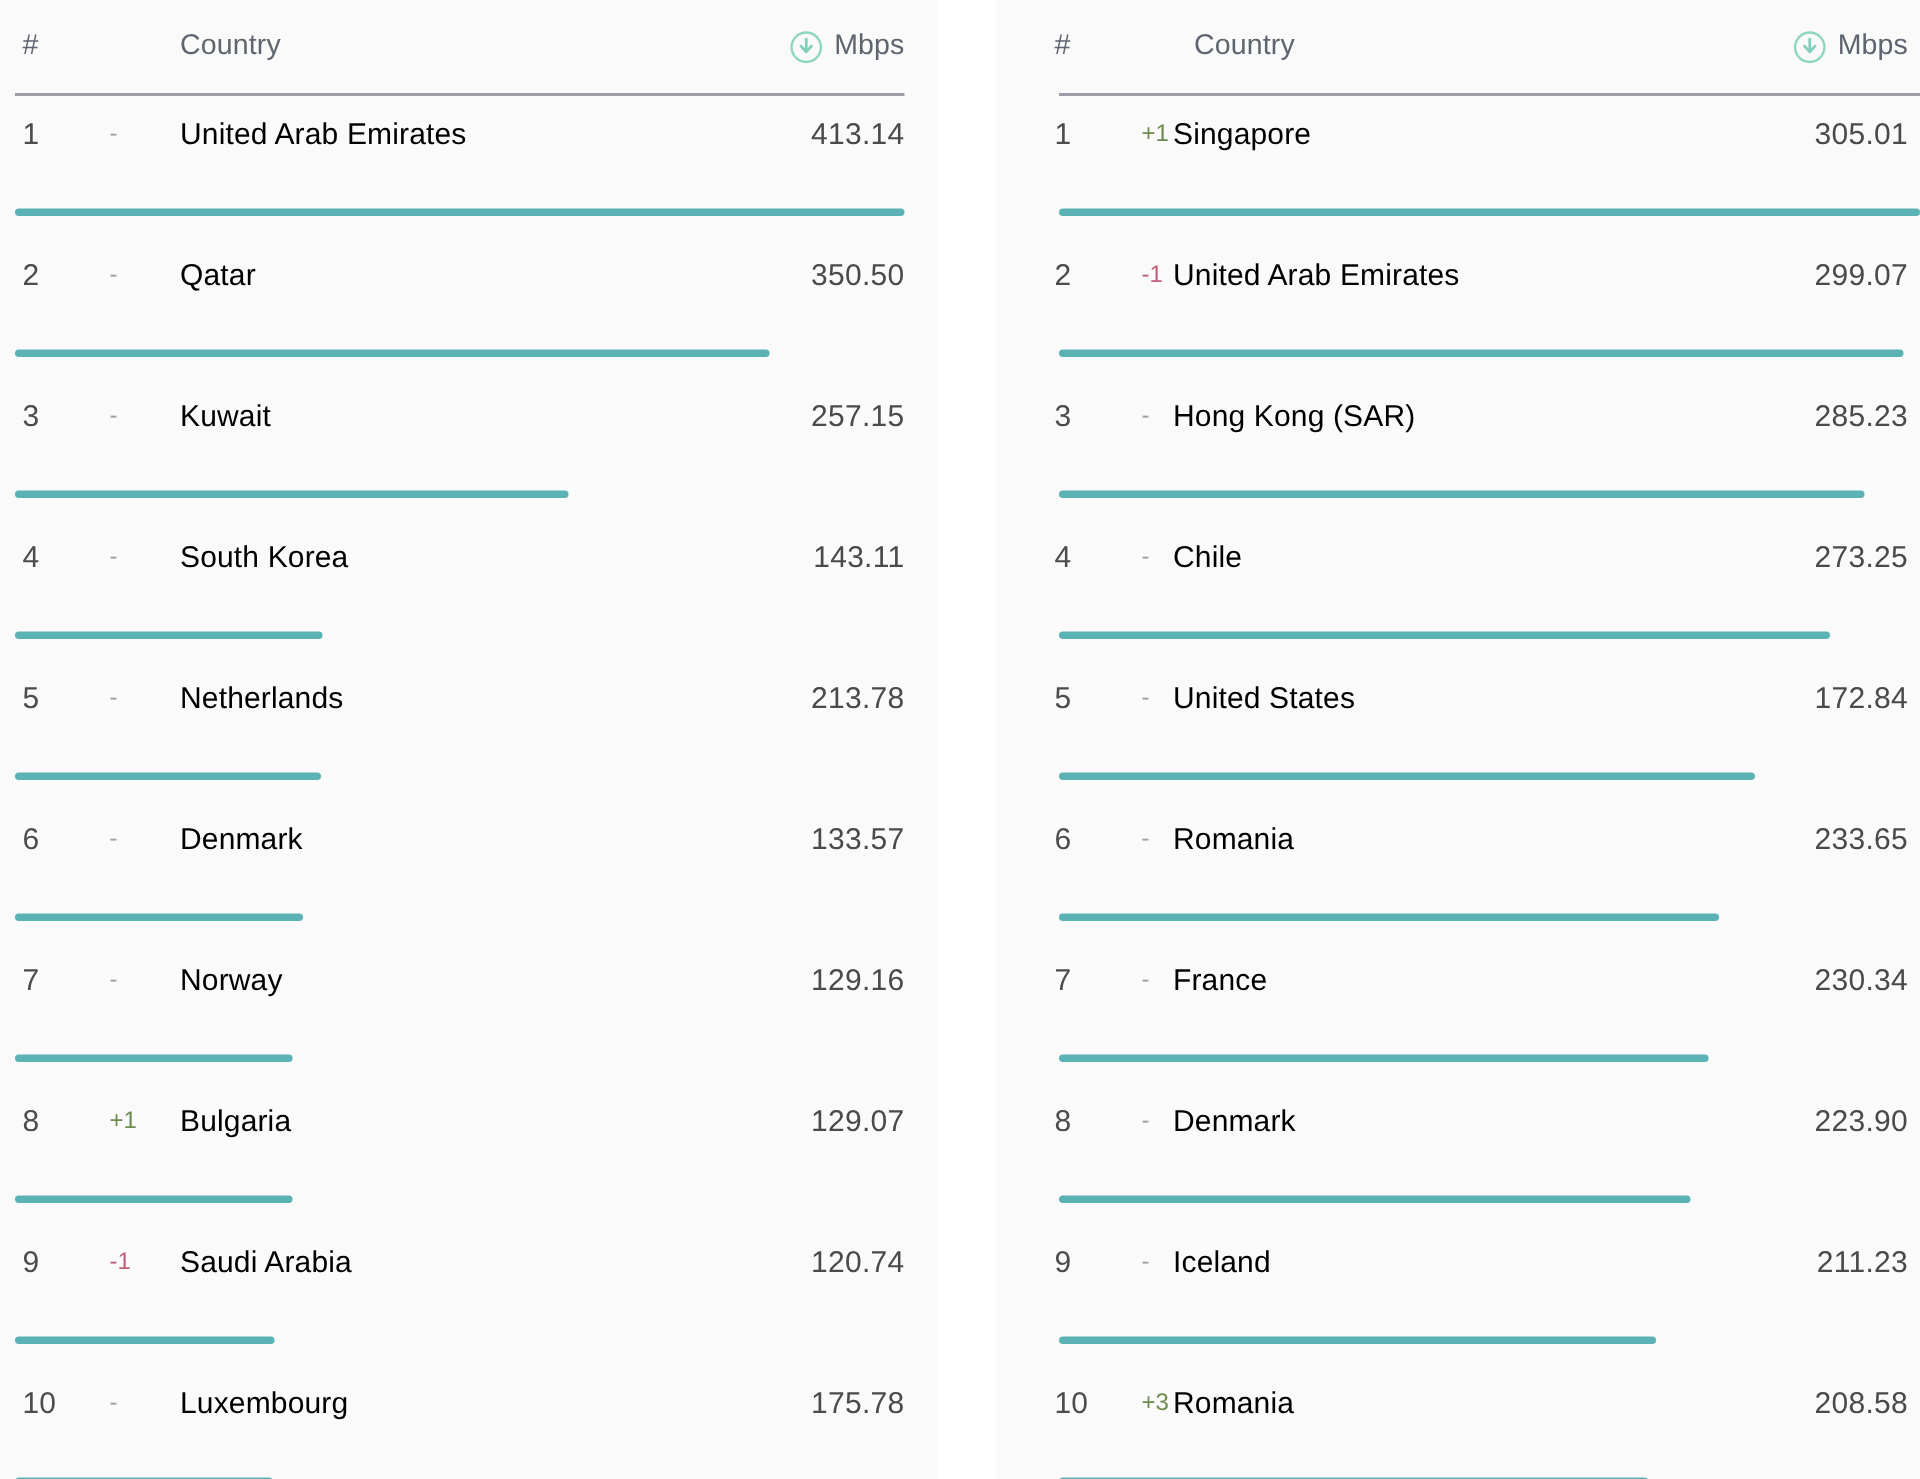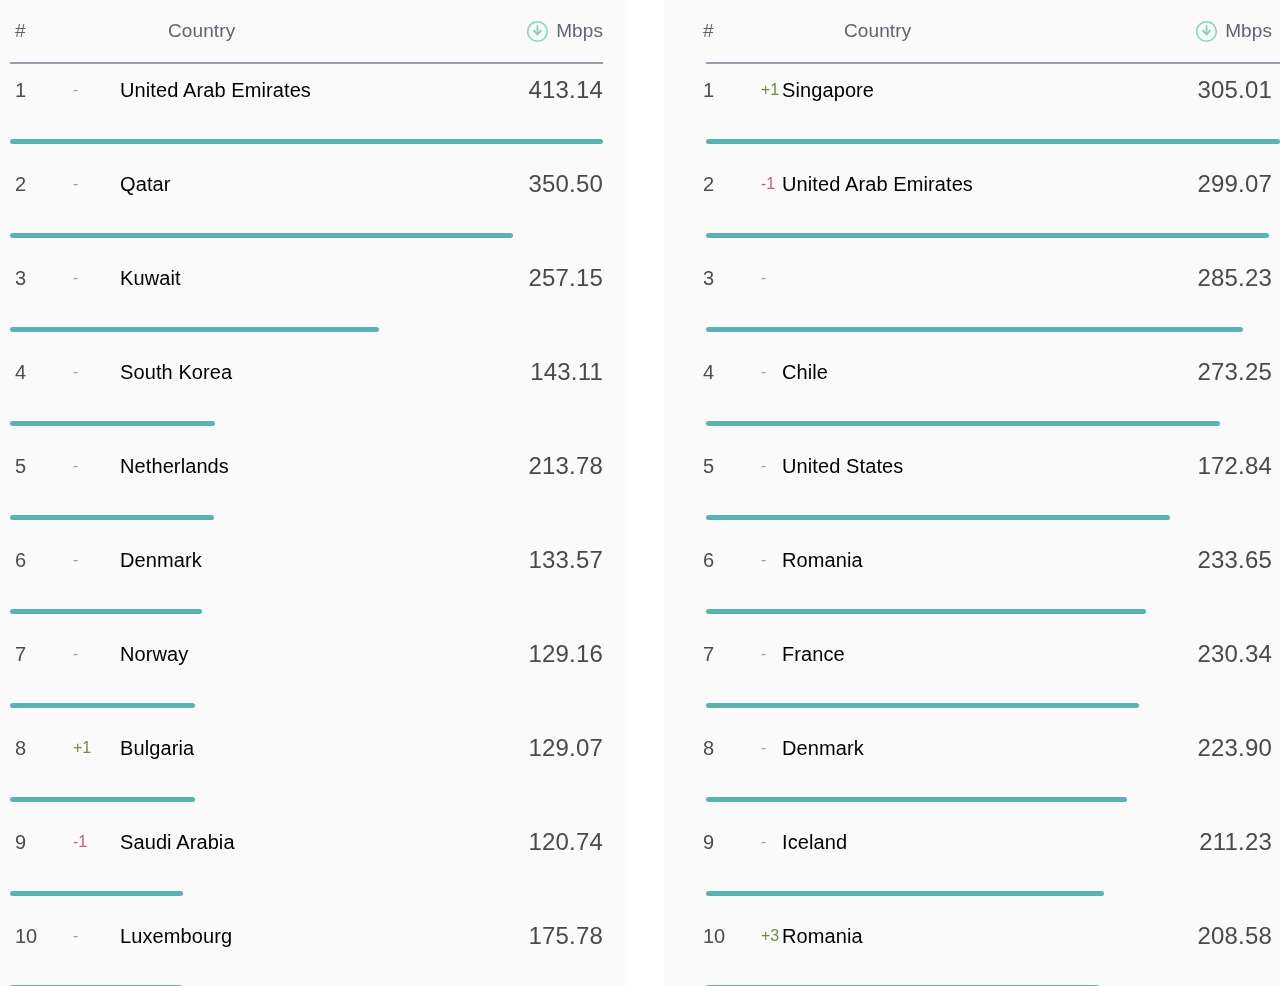--- a/index.html
+++ b/index.html
@@ -57,21 +57,21 @@
     height: 62px;
     display: flex;
     align-items: center;
     font-size: 19px;
     color: #5f6570;
     font-weight: 400;
     letter-spacing: .1px;
   }
   .th-rank { left: 10px; }
   .panel.right .th-rank { left: 17px; }
-  .th-country { left: 115px; margin-left: 48px; }
+  .th-country { left: 115px; }
   .panel.right .th-country { left: 110px; }
   .th-unit {
     right: 0px;
     gap: 7px;
   }
   .panel.right .th-unit { right: -14px; }
 
   .dl-icon {
     width: 23px;
     height: 23px;
@@ -133,21 +133,21 @@
     left: 115px;
     font-size: 20px;
     color: #5b7b92;
     letter-spacing: .1px;
     cursor: pointer;
   }
   .panel.right .c-country { left: 96px; }
 
   .c-value {
     right: 0px;
-    font-size: 24px;
+    font-size: 20px;
     color: #4a4a4a;
     letter-spacing: .2px;
   }
   .panel.right .c-value { right: -14px; }
 
   
   .bar-track {
     position: absolute;
     left: 5px;
     right: 0px;
@@ -345,20 +345,21 @@
             <div class="cell c-value">299.07</div>
           </div>
           <div class="bar-track">
             <div class="bar-fill" style="width: 98.053%;"></div>
           </div>
         </div>
         <div class="row">
           <div class="row-inner">
             <div class="cell c-rank">3</div>
             <div class="cell c-change flat">-</div>
+            <a class="cell c-country" style="text-decoration: none; color: inherit;">Hong Kong (SAR)</a>
             <div class="cell c-value">285.23</div>
           </div>
           <div class="bar-track">
             <div class="bar-fill" style="width: 93.515%;"></div>
           </div>
         </div>
         <div class="row">
           <div class="row-inner">
             <div class="cell c-rank">4</div>
             <div class="cell c-change flat">-</div>

